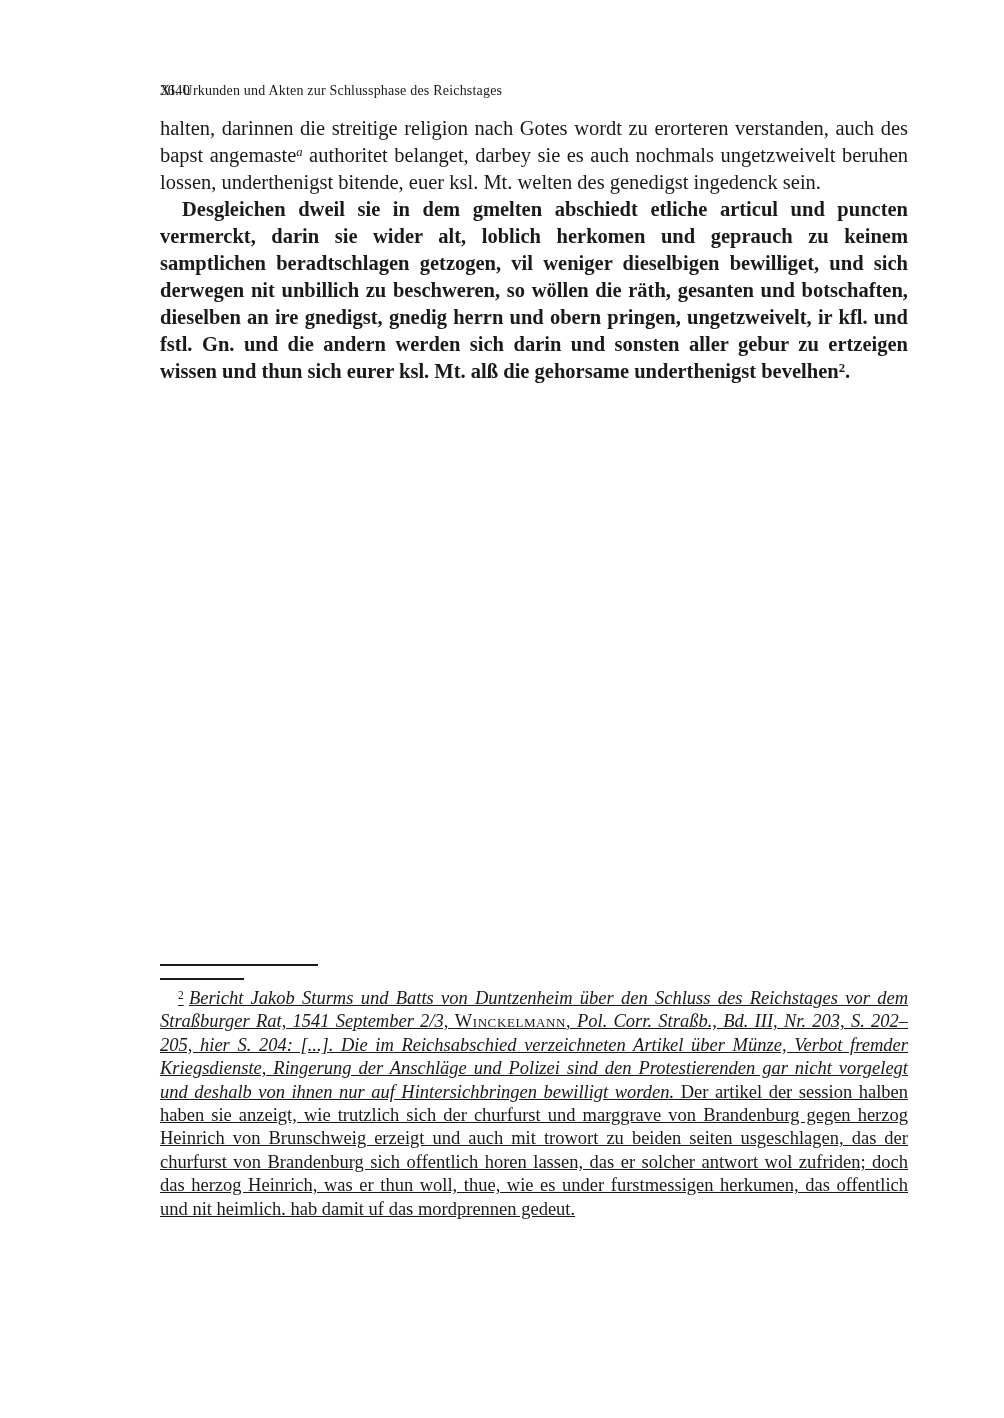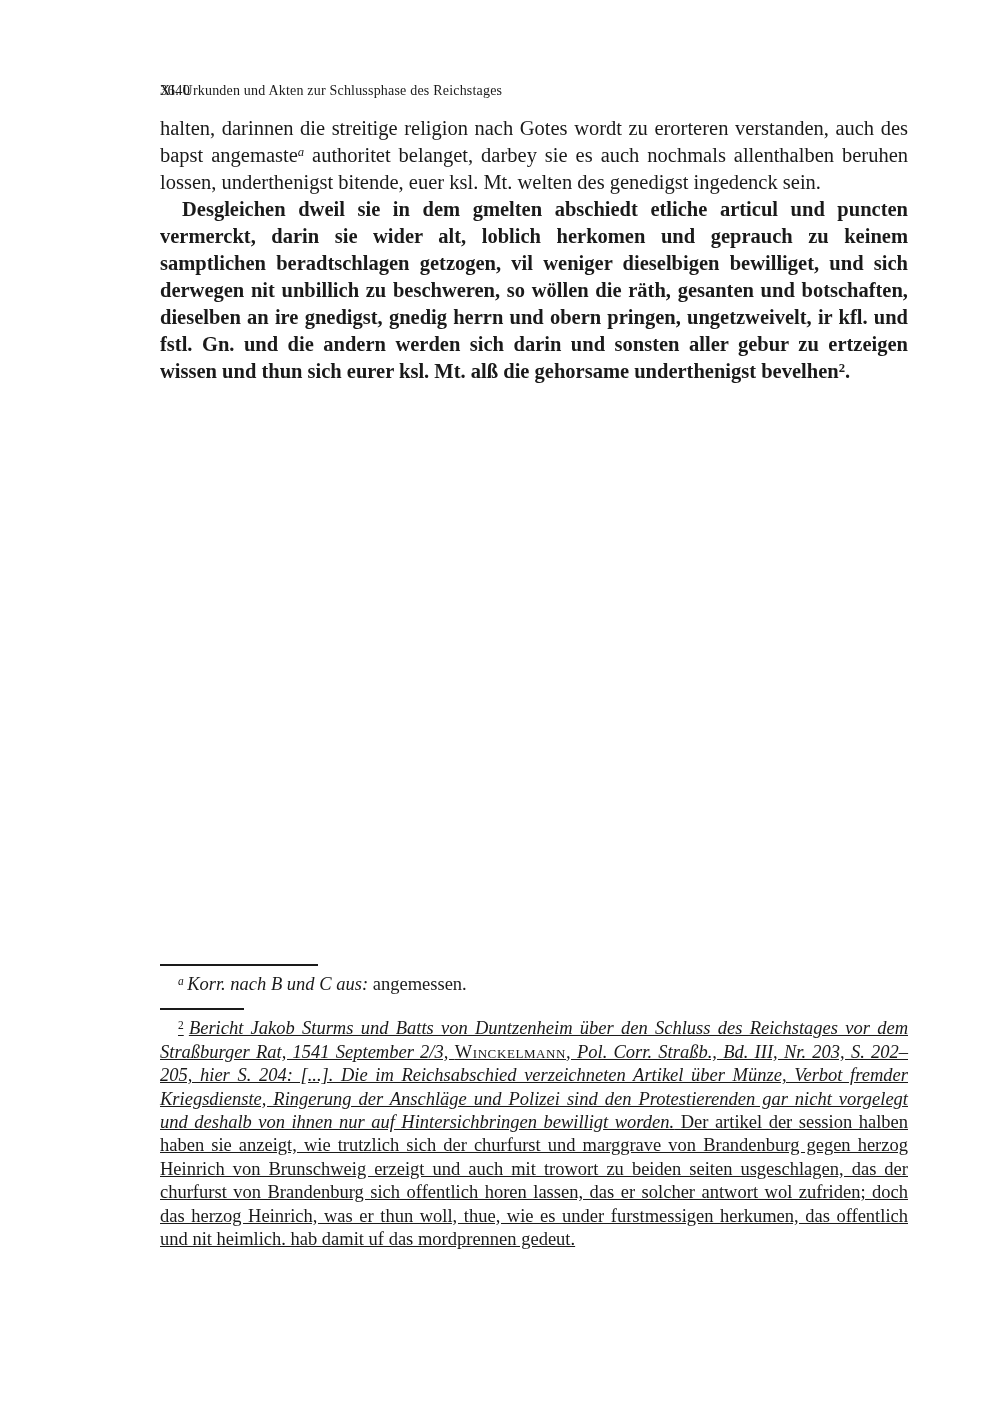--- a/index.html
+++ b/index.html
@@ -117,30 +117,29 @@
 <body>
 
 <div class="page">
 
   <header class="running-header">
     <span class="page-number">3640</span>
     <span class="running-title">XI. Urkunden und Akten zur Schlussphase des Reichstages</span>
   </header>
 
   <main class="body-text">
-    <p><span>halten, darinnen die streitige religion nach Gotes wordt zu erorteren verstanden, auch des bapst angemaste</span><sup class="note-ref italic-ref">a</sup><span> authoritet belanget, darbey sie es auch nochmals allenthalben beruhen lossen, underthenigst bitende, euer ksl. Mt. welten des genedigst ingedenck sein.</span></p>
+    <p><span>halten, darinnen die streitige religion nach Gotes wordt zu erorteren verstanden, auch des bapst angemaste</span><sup class="note-ref italic-ref">a</sup><span> authoritet belanget, darbey sie es auch nochmals ungetzweivelt beruhen lossen, underthenigst bitende, euer ksl. Mt. welten des genedigst ingedenck sein.</span></p>
 
     <p class="indented"><span>Desgleichen dweil sie in dem gmelten abschiedt etliche articul und puncten vermerckt, darin sie wider alt, loblich herkomen und geprauch zu keinem samptlichen beradtschlagen getzogen, vil weniger dieselbigen bewilliget, und sich derwegen nit unbillich zu beschweren, so wöllen die räth, gesanten und botschaften, dieselben an ire gnedigst, gnedig herrn und obern pringen, ungetzweivelt, ir kfl. und fstl. Gn. und die andern werden sich darin und sonsten aller gebur zu ertzeigen wissen und thun sich eurer ksl. Mt. alß die gehorsame underthenigst bevelhen</span><sup class="note-ref">2</sup><span>.</span></p>
   </main>
 
   <section class="apparatus">
 
     <hr class="apparatus-rule rule-variants">
 
-    <p><sup class="note-ref italic-ref fn-marker-a">a</sup><span class="italic">Korr. nach B und C aus:</span><span class="roman"> angemessen.</span></p>
 
     <hr class="apparatus-rule rule-footnotes">
 
     <p class="footnote-long"><sup class="note-ref fn-marker">2</sup><span class="italic">Bericht Jakob Sturms und Batts von Duntzenheim über den Schluss des Reichstages vor dem Straßburger Rat, 1541 September 2/3, </span><span class="smallcaps">Winckelmann</span><span class="italic">, Pol. Corr. Straßb., Bd. III, Nr. 203, S. 202–205, hier S. 204: [...]. Die im Reichsabschied verzeichneten Artikel über Münze, Verbot fremder Kriegsdienste, Ringerung der Anschläge und Polizei sind den Protestierenden gar nicht vorgelegt und deshalb von ihnen nur auf Hintersichbringen bewilligt worden.</span><span class="roman"> Der artikel der session halben haben sie anzeigt, wie trutzlich sich der churfurst und marggrave von Brandenburg gegen herzog Heinrich von Brunschweig erzeigt und auch mit trowort zu beiden seiten usgeschlagen, das der churfurst von Brandenburg sich offentlich horen lassen, das er solcher antwort wol zufriden; doch das herzog Heinrich, was er thun woll, thue, wie es under furstmessigen herkumen, das offentlich und nit heimlich. hab damit uf das mordprennen gedeut.</span></p>
 
   </section>
 
 </div>
 
 </body></html>

